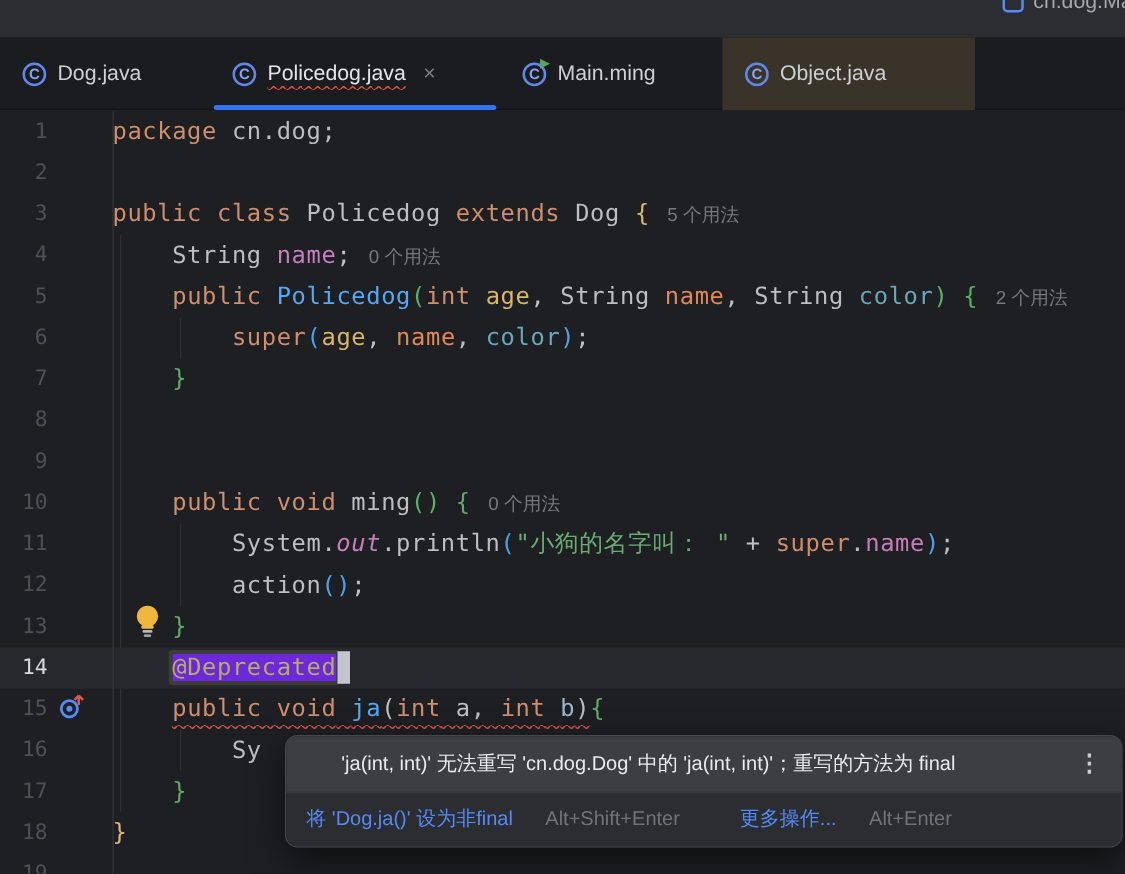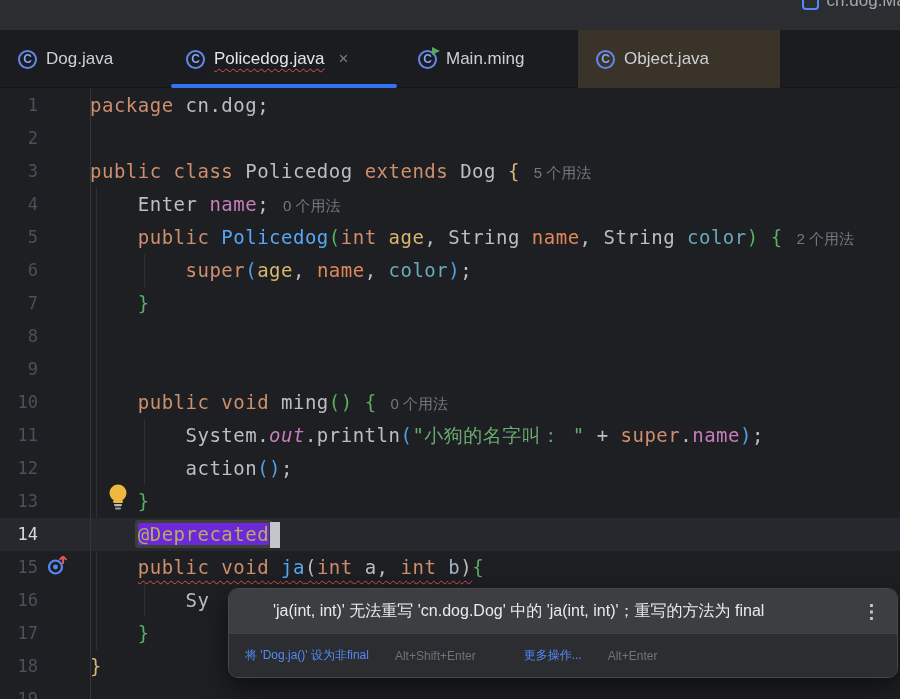--- a/index.html
+++ b/index.html
@@ -59,21 +59,21 @@
   .hint { font:15px/33px "Liberation Sans", sans-serif; color:#74787f;
           margin-left:14px; letter-spacing:0;margin-top:28px; }
   .edicon { position:absolute; z-index:5; }
 
   
   .popup { position:absolute; left:228px; top:588px; width:670px; z-index:30;
            border:1px solid #46484d; border-radius:10px; overflow:hidden;
            box-shadow:0 10px 28px rgba(0,0,0,.55); }
   .prow { height:44px; display:flex; align-items:center; padding:0 16px; white-space:nowrap; }
   .p1 { background:#3c3e42; color:#e8eaed; font-size:16px; justify-content:space-between;padding-left:44px; }
-  .p2 { background:#2b2d30; font-size:12px; border-top:1px solid #404247; }
+  .p2 { background:#2b2d30; font-size:16px; border-top:1px solid #404247; }
   .kebab { font-size:19px; color:#c9ccd2; font-weight:700; margin-left:10px; }
   .link { color:#548af7; }
   .sc { color:#6f737a; margin-left:26px; }
   .gap { width:48px; flex:none; }
 </style>
 </head>
 <body>
 
 <div class="toolbar">
   <div class="runcfg">
@@ -116,21 +116,21 @@
       <div class="line">
         <span class="lnum">2</span>
         <div class="lcode"></div>
       </div>
       <div class="line">
         <span class="lnum">3</span>
         <div class="lcode"><span class="tk-kw">public class</span><span class="tk-pl"> Policedog </span><span class="tk-kw">extends</span><span class="tk-pl"> Dog </span><span class="tk-brY">{</span><span class="hint">5 个用法</span></div>
       </div>
       <div class="line">
         <span class="lnum">4</span>
-        <div class="lcode"><span class="tk-pl">    Enter </span><span class="tk-fld">name</span><span class="tk-pl">;</span><span class="hint">0 个用法</span></div>
+        <div class="lcode"><span class="tk-pl">    String </span><span class="tk-fld">name</span><span class="tk-pl">;</span><span class="hint">0 个用法</span></div>
       </div>
       <div class="line">
         <span class="lnum">5</span>
         <div class="lcode"><span class="tk-pl">    </span><span class="tk-kw">public</span><span class="tk-pl"> </span><span class="tk-mth">Policedog</span><span class="tk-brG">(</span><span class="tk-kw">int</span><span class="tk-pl"> </span><span class="tk-p1">age</span><span class="tk-pl">, String </span><span class="tk-p2">name</span><span class="tk-pl">, String </span><span class="tk-p3">color</span><span class="tk-brG">)</span><span class="tk-pl"> </span><span class="tk-brG">{</span><span class="hint">2 个用法</span></div>
       </div>
       <div class="line">
         <span class="lnum">6</span>
         <div class="lcode"><span class="tk-pl">        </span><span class="tk-kw">super</span><span class="tk-brB">(</span><span class="tk-p1">age</span><span class="tk-pl">, </span><span class="tk-p2">name</span><span class="tk-pl">, </span><span class="tk-p3">color</span><span class="tk-brB">)</span><span class="tk-pl">;</span></div>
       </div>
       <div class="line">

